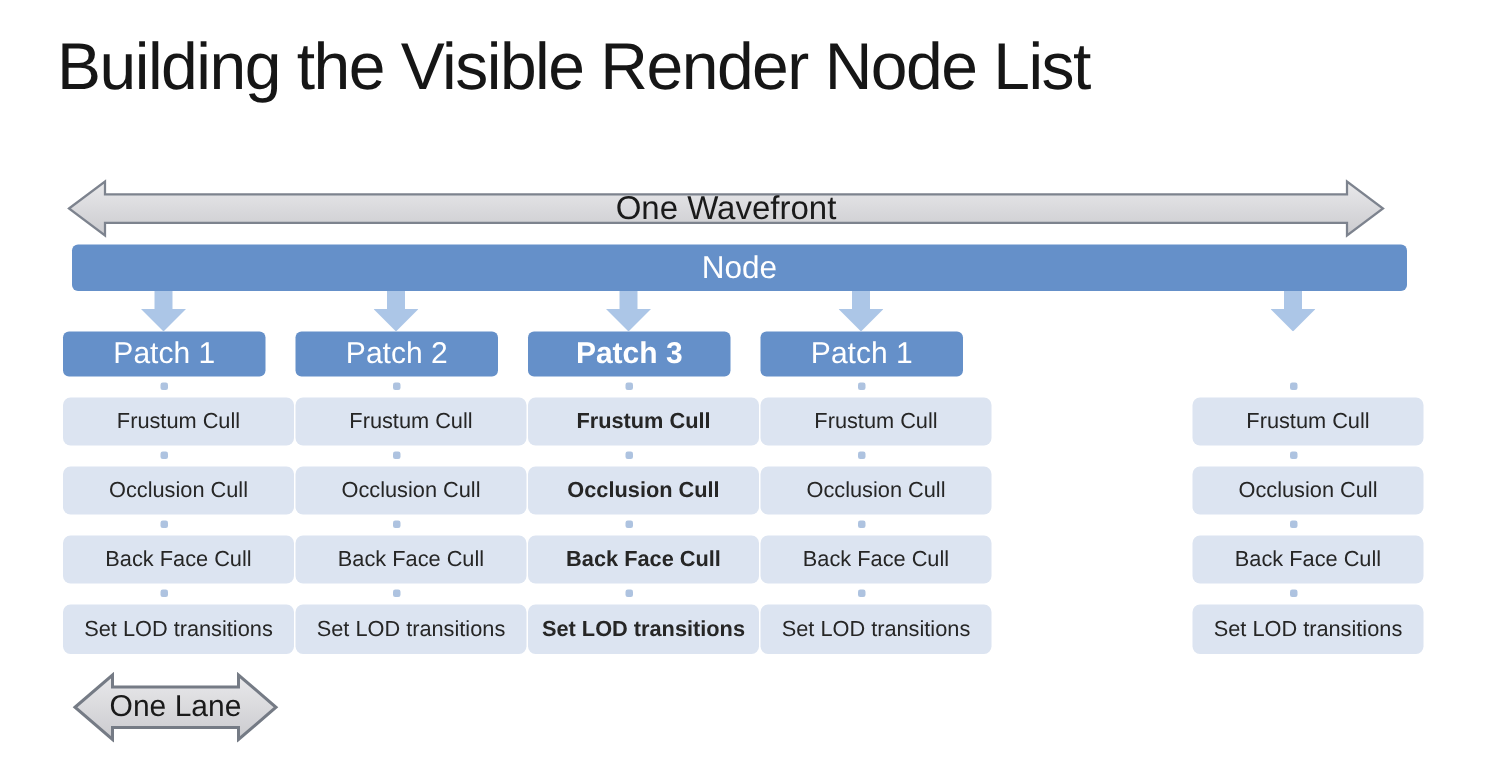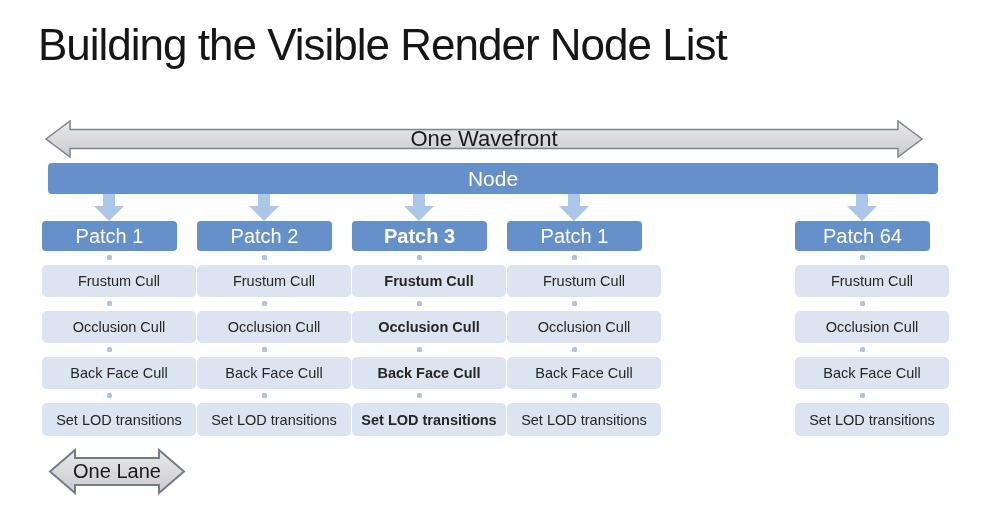--- a/index.html
+++ b/index.html
@@ -189,21 +189,20 @@
     <div class="dot dot-1"></div>
     <div class="step-box step-1">Occlusion Cull</div>
     <div class="dot dot-2"></div>
     <div class="step-box step-2">Back Face Cull</div>
     <div class="dot dot-3"></div>
     <div class="step-box step-3">Set LOD transitions</div>
   </div>
 
   <div class="column col-4">
     <div class="down-arrow"></div>
-    <div class="patch-box">Patch 64</div>
     <div class="dot dot-0"></div>
     <div class="step-box step-0">Frustum Cull</div>
     <div class="dot dot-1"></div>
     <div class="step-box step-1">Occlusion Cull</div>
     <div class="dot dot-2"></div>
     <div class="step-box step-2">Back Face Cull</div>
     <div class="dot dot-3"></div>
     <div class="step-box step-3">Set LOD transitions</div>
   </div>
 

